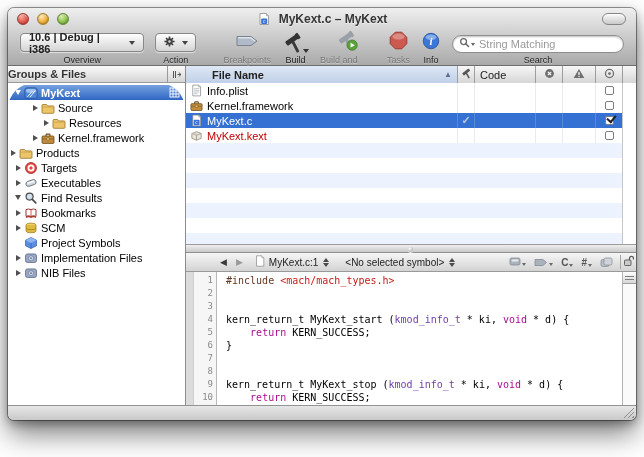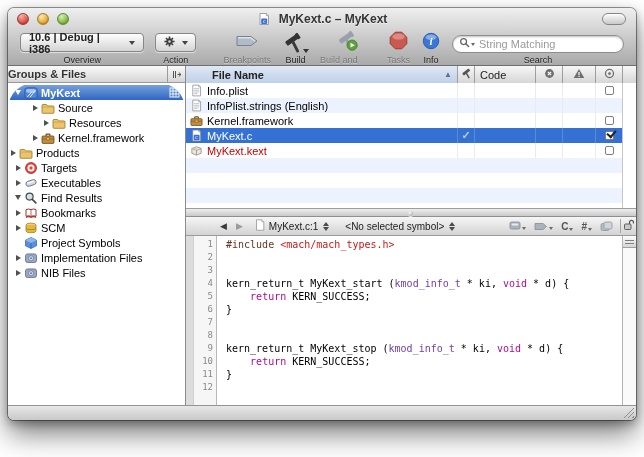--- a/index.html
+++ b/index.html
@@ -50,21 +50,21 @@
   .tree-item.selected { background:linear-gradient(#76a1dd,#2f66c4); color:#fff; font-weight:bold; }
   .disclosure { width:10px; display:flex; justify-content:center; margin-right:1px; flex:0 0 auto;}
   .tri-right { width:0;height:0;border-left:5px solid #505050;border-top:3.5px solid transparent;border-bottom:3.5px solid transparent; }
   .tri-down  { width:0;height:0;border-top:5px solid #505050;border-left:3.5px solid transparent;border-right:3.5px solid transparent; } .selected .tri-down { border-top-color:#fff; }
   .t-icon { width:14px; height:14px; margin-right:3px; flex:0 0 auto; } .t-icon svg { display:block; }
   .grid-widget { margin-left:auto; margin-right:5px; width:11px; height:11px; }
 
   
   .right-pane { flex:1; display:flex; flex-direction:column; min-width:0; }
 
-  .file-table { height:142px; flex:0 0 auto; display:flex; flex-direction:column; background:#0ea5e9; }
+  .file-table { height:178px; flex:0 0 auto; display:flex; flex-direction:column; background:#0ea5e9; }
   .ft-header { height:17px; display:flex; flex:0 0 auto; font-size:11px; color:#222; }
   .hcell { background:linear-gradient(#f7f7f7,#d6d6d6); border-left:1px solid #9e9e9e; display:flex; align-items:center; justify-content:center; }
   .hcell.name { flex:1; border-left:none; background:linear-gradient(#dfe8f5,#bfd0e8); justify-content:flex-start; padding-left:26px; font-weight:bold; }
   .sort-arrow { margin-left:auto; margin-right:5px; font-size:8px; color:#5d6f94; }
   .col-hammer{width:17px;} .col-code{width:61px; justify-content:flex-start; padding-left:5px;} .col-err{width:27px;} .col-warn{width:33px;} .col-tgt{width:27px;} .col-strip{width:14px;}
   .ft-body { flex:1; display:flex; min-height:0; }
   .ft-rows { flex:1; display:flex; flex-direction:column; }
   .f-row { height:15px; flex:0 0 auto; display:flex; align-items:center; font-size:11px; background:#fff; }
   .f-row.stripe { background:#edf3fe; }
   .f-row.selected { background:#3471d3; color:#fff; }
@@ -471,37 +471,20 @@
                   <span class="fname">Info.plist</span>
                 </div>
                 <div class="cell col-hammer"></div>
                 <div class="cell col-code"></div>
                 <div class="cell col-err"></div>
                 <div class="cell col-warn"></div>
                 <div class="cell col-tgt">
                   <span class="checkbox"></span>
                 </div>
               </div>
-              <div class="f-row stripe">
-                <div class="cell name">
-                  <span class="t-icon" style="width: 13px; height: 13px; margin: 0px;">
-                    <svg width="13" height="13" viewBox="0 0 14 14">
-                      <path d="M3 1.2 H9.4 L11.4 3.2 V12.8 H3Z" fill="#fff" stroke="#888" stroke-width="0.8"></path>
-                      <path d="M9.4 1.2 V3.2 H11.4" fill="#ddd" stroke="#888" stroke-width="0.6"></path>
-                      <path d="M4.4 5 H10 M4.4 6.8 H10 M4.4 8.6 H10 M4.4 10.4 H8" stroke="#9aa7b4" stroke-width="0.7"></path>
-                    </svg>
-                  </span>
-                  <span class="fname">InfoPlist.strings (English)</span>
-                </div>
-                <div class="cell col-hammer"></div>
-                <div class="cell col-code"></div>
-                <div class="cell col-err"></div>
-                <div class="cell col-warn"></div>
-                <div class="cell col-tgt"></div>
-              </div>
               <div class="f-row">
                 <div class="cell name">
                   <span class="t-icon" style="width: 13px; height: 13px; margin: 0px;">
                     <svg width="13" height="13" viewBox="0 0 14 14">
                       <rect x="1" y="5" width="12" height="7.4" rx="1" fill="#c08c40" stroke="#6d4a14" stroke-width="0.8"></rect>
                       <path d="M5 5 V3.9 Q5 3.1 5.8 3.1 H8.2 Q9 3.1 9 3.9 V5" fill="none" stroke="#6d4a14" stroke-width="1.1"></path>
                       <rect x="1" y="7.1" width="12" height="1.6" fill="#8a5f1e" opacity="0.5"></rect>
                       <rect x="5.6" y="6.6" width="2.8" height="2.4" rx="0.5" fill="#e8c87e" stroke="#6d4a14" stroke-width="0.5"></rect>
                     </svg>
                   </span>

